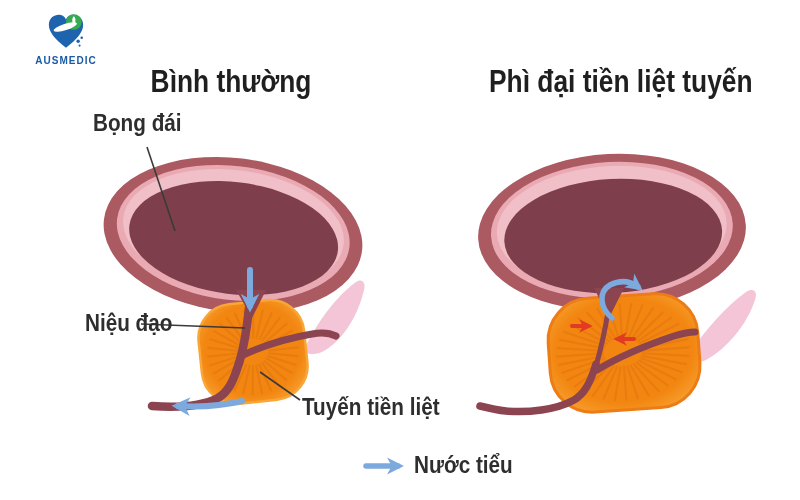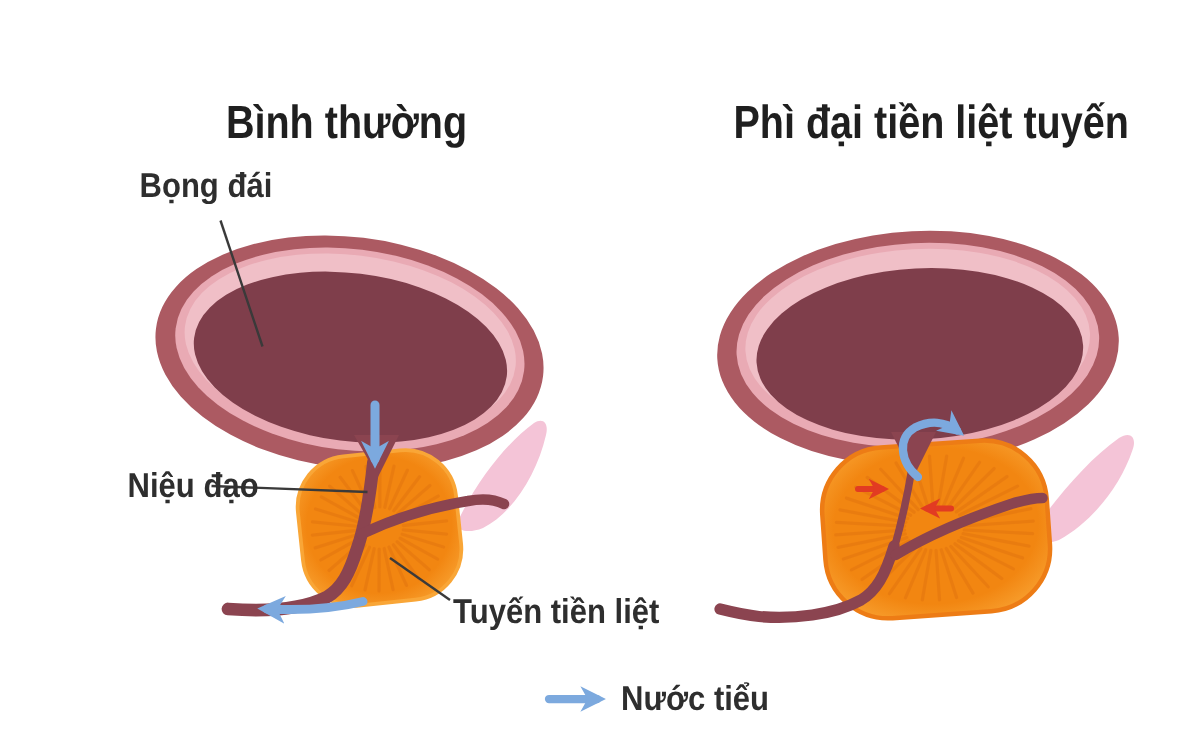--- a/index.html
+++ b/index.html
@@ -183,20 +183,32 @@
 
     <g>
       <path class="label-line" d="M147,147 L175,231"></path>
       <path class="label-line" d="M141,324 L245,328"></path>
       <path class="label-line" d="M260,372 L300,400"></path>
     </g>
 
     <path class="s-blue" stroke-width="5.5" marker-end="url(#mBlue)" d="M366,466 L398,466"></path>
   </svg>
 
+  <div class="abs logo" style="left:24px;top:12px">
+    <svg width="44" height="40" viewBox="0 0 60 56">
+      <path d="M30,50 C14,38 6,28 6,18 C6,9 13,4 20,4 C25,4 29,7 30,11 C31,7 35,4 40,4 C47,4 54,9 54,18 C54,28 46,38 30,50 Z" fill="var(--logo_blue)"></path>
+      <circle cx="41" cy="14" r="11" fill="var(--logo_green)"></circle>
+      <ellipse cx="29" cy="21" rx="17" ry="4.5" fill="#FFFFFF" transform="rotate(-18 29 21)"></ellipse>
+      <path d="M41,6 C44,8 44,15 41,18 C38,15 38,8 41,6 Z" fill="#FFFFFF"></path>
+      <circle cx="47" cy="41" r="2.4" fill="var(--logo_blue)"></circle>
+      <circle cx="52" cy="36" r="1.8" fill="var(--logo_blue)"></circle>
+      <circle cx="49" cy="47" r="1.5" fill="var(--logo_blue)"></circle>
+    </svg>
+    <div class="logo-name">AUSMEDIC</div>
+  </div>
 
   <div class="abs title" style="left:116px;top:64px;width:230px">Bình thường</div>
   <div class="abs title" style="left:468px;top:64px;width:280px">Phì đại tiền liệt tuyến</div>
 
   <div class="abs lbl" style="left:93px;top:110px">Bọng đái</div>
   <div class="abs lbl" style="left:85px;top:310px">Niệu đạo</div>
   <div class="abs lbl" style="left:302px;top:394px">Tuyến tiền liệt</div>
 
   <div class="abs legend-text" style="left:414px;top:452px">Nước tiểu</div>
 

